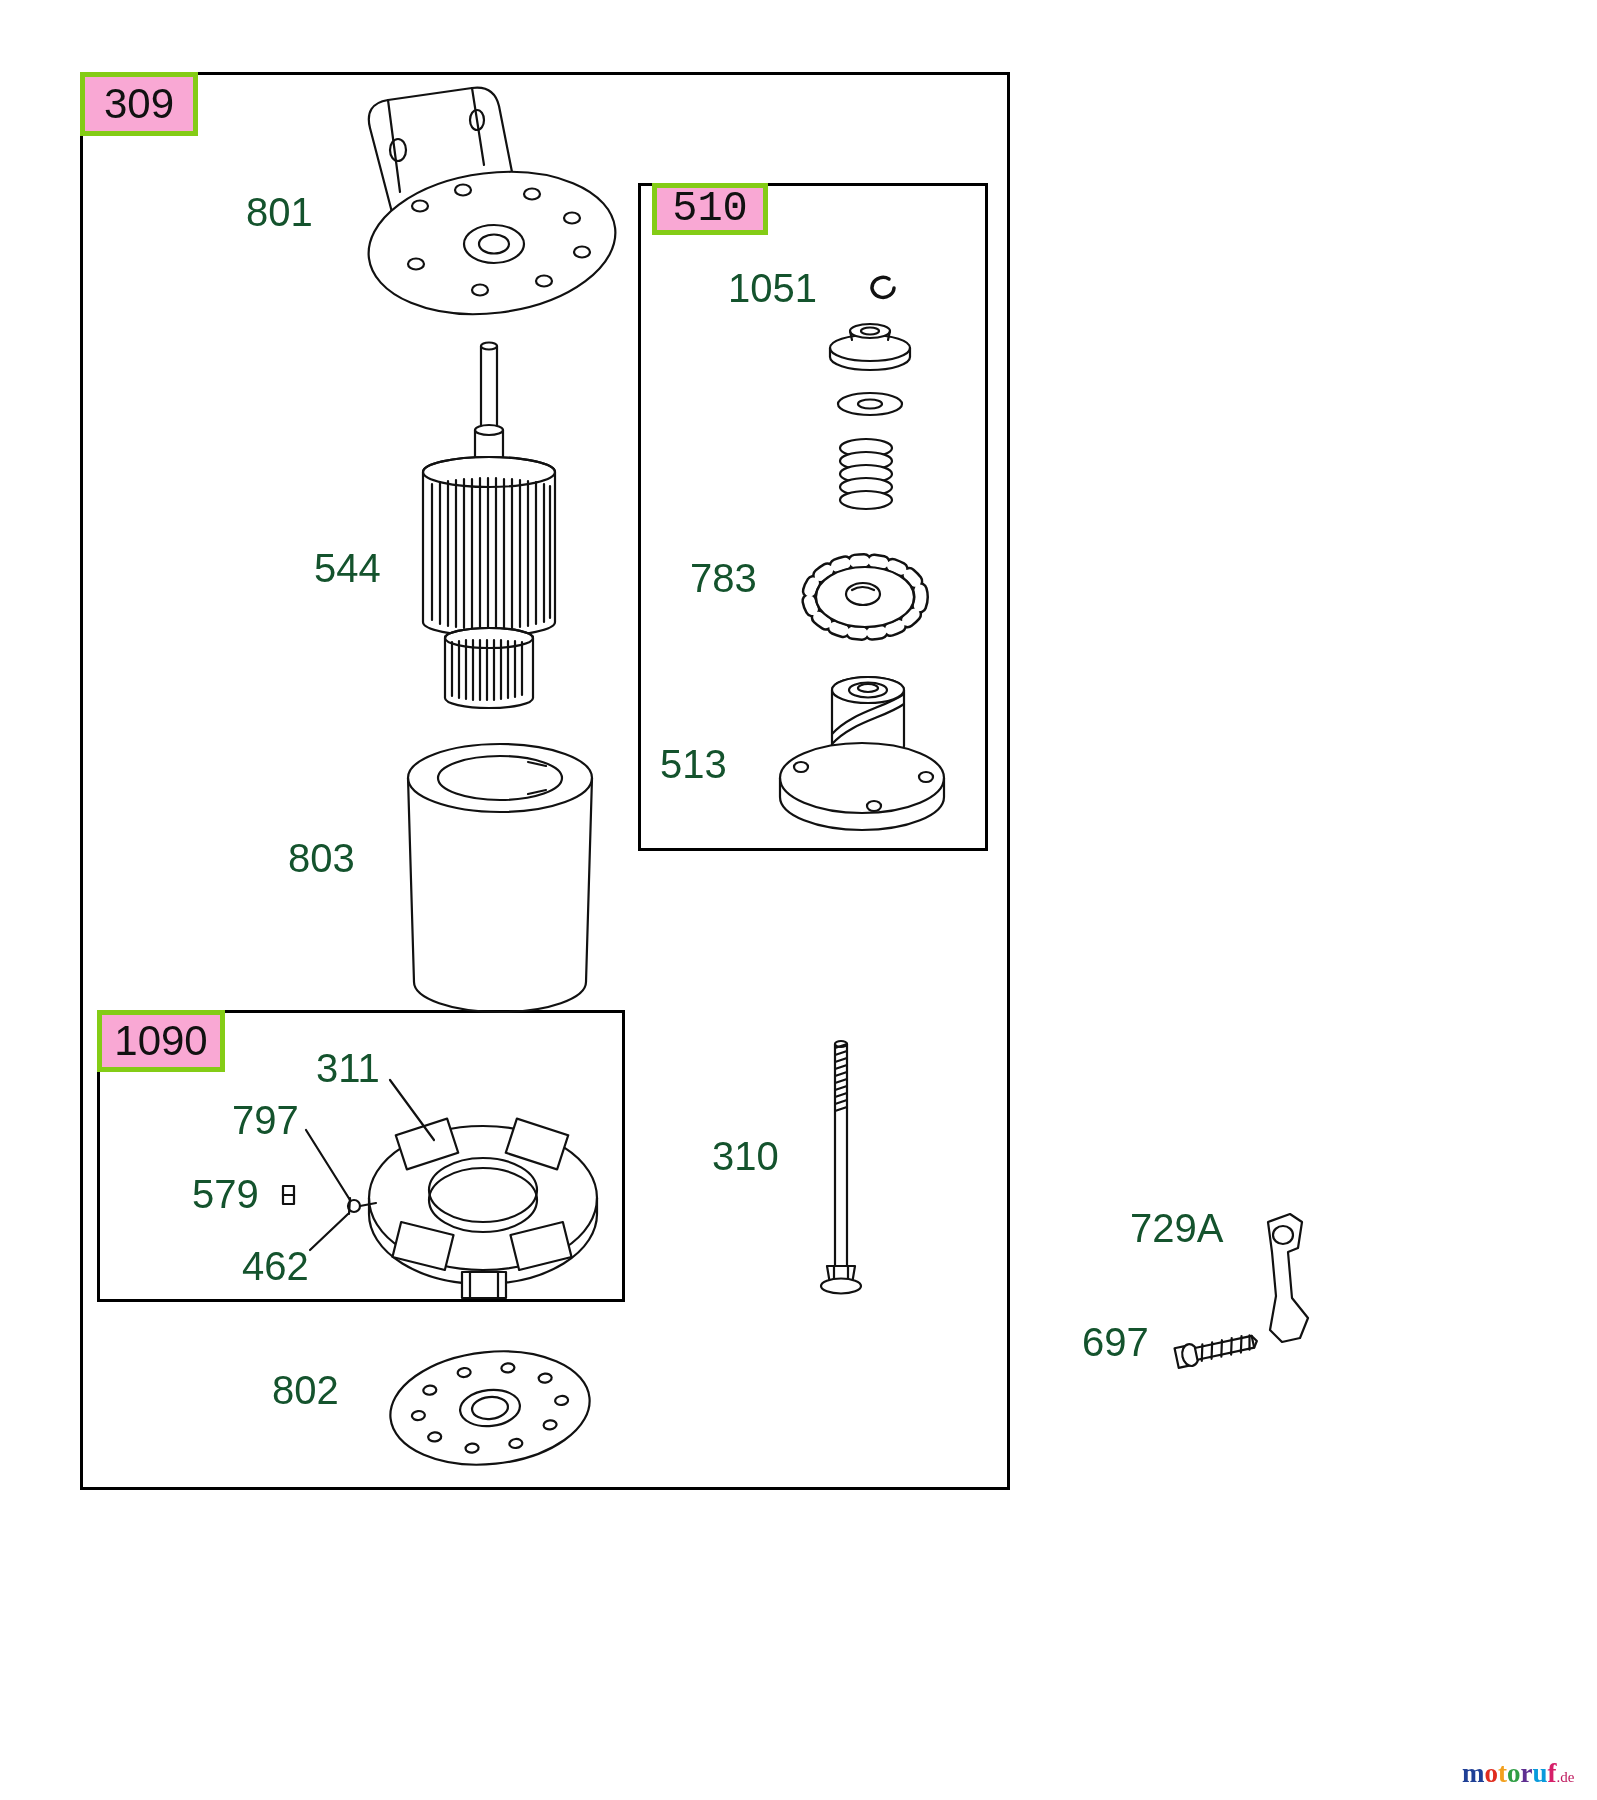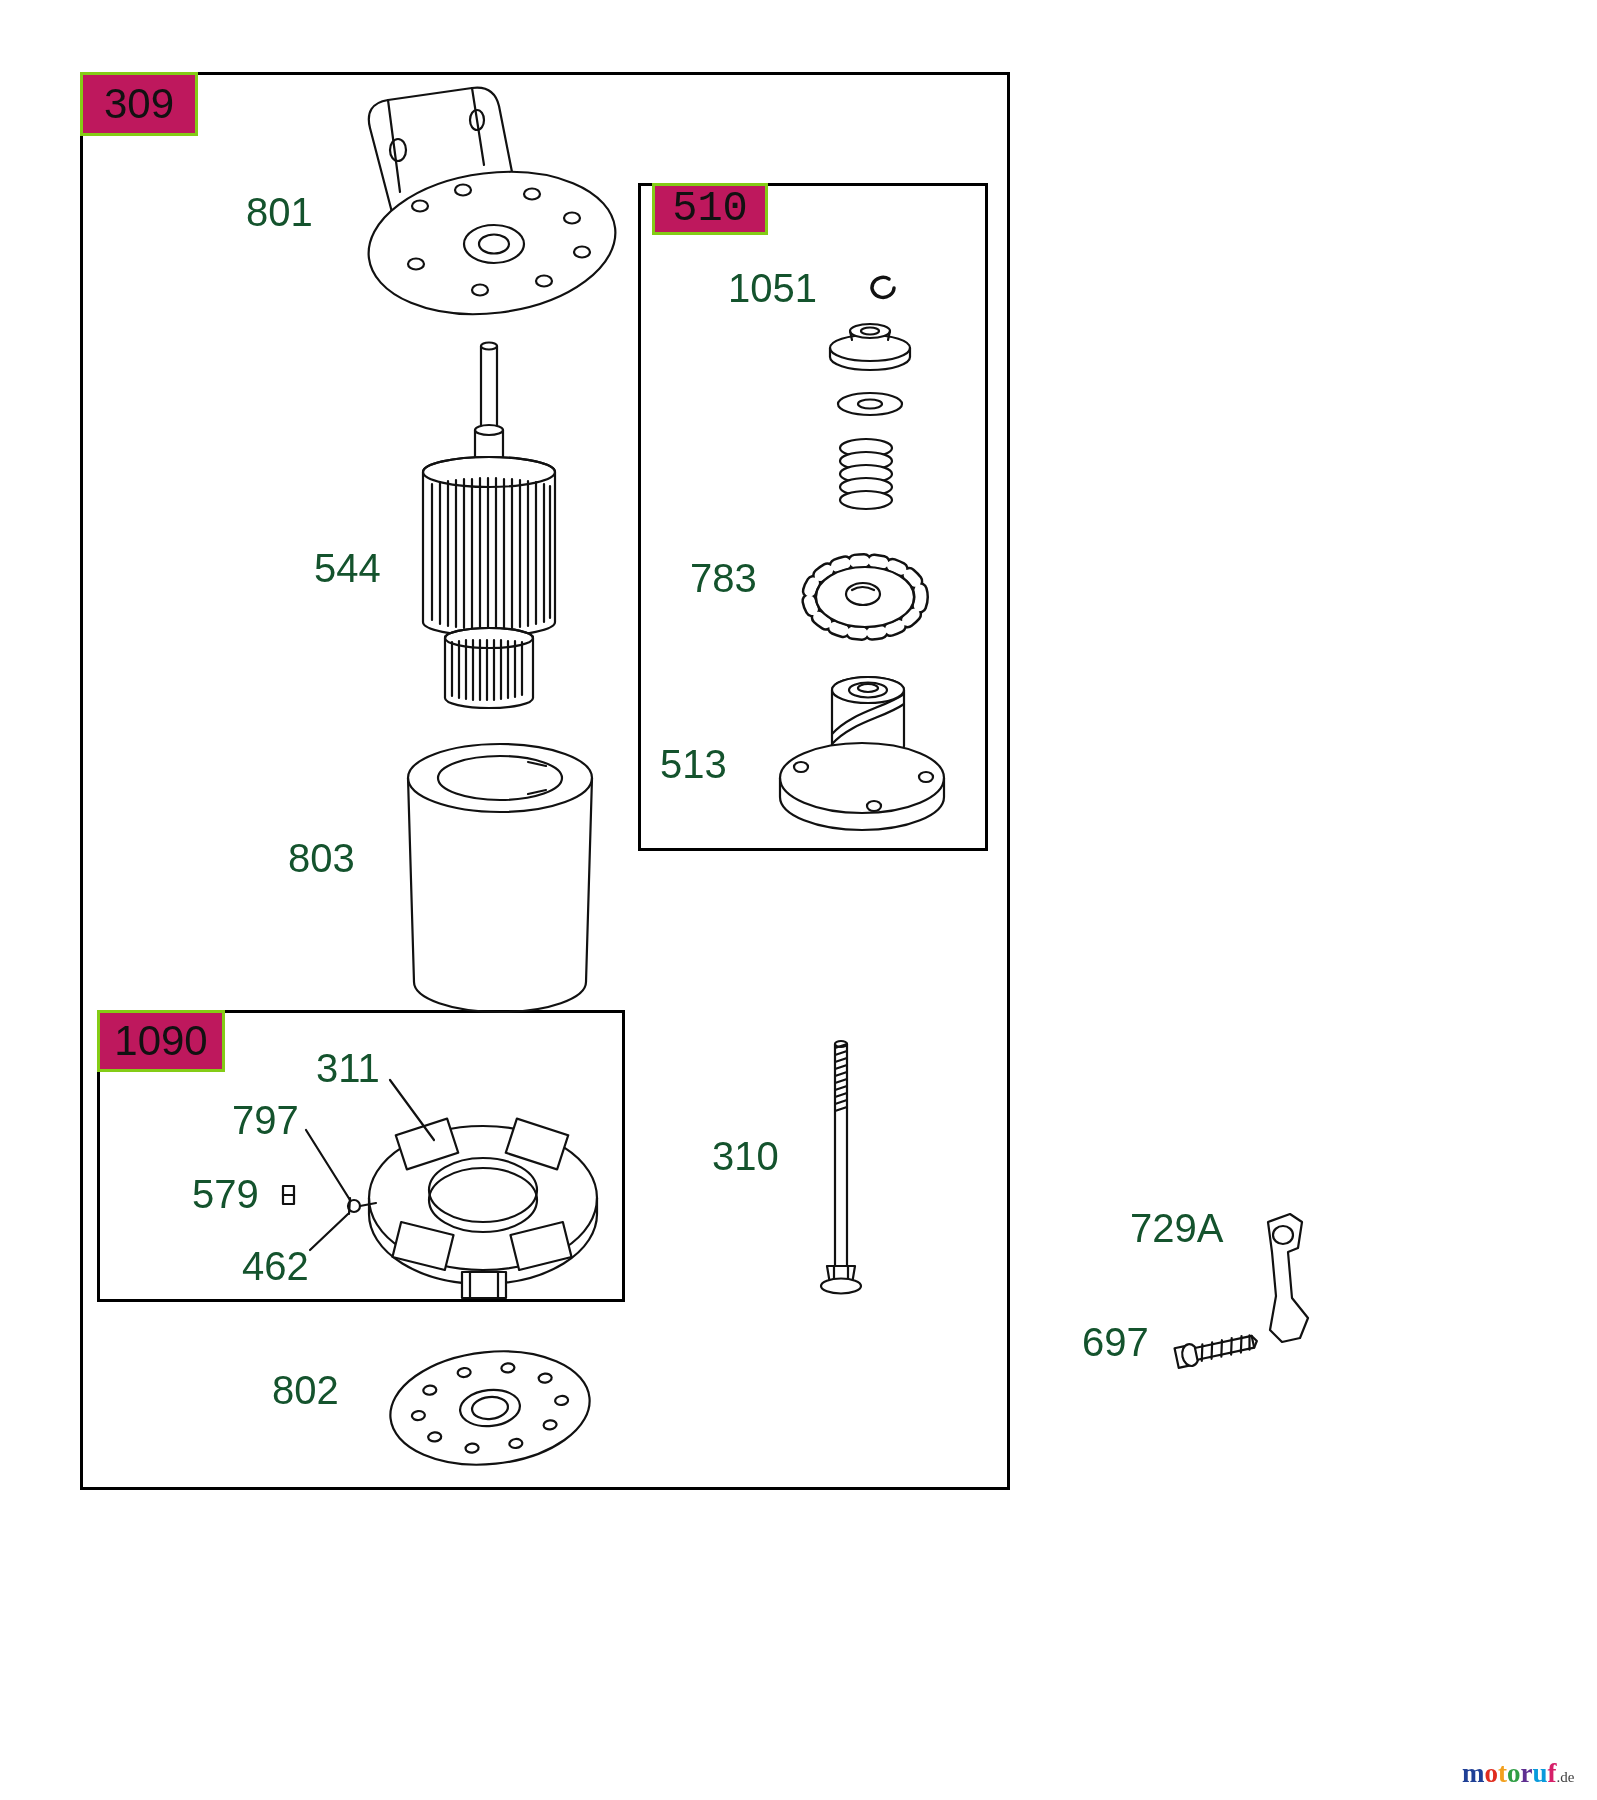--- a/index.html
+++ b/index.html
@@ -1,19 +1,19 @@
 <!DOCTYPE html>
 <html><head>
 <meta charset="utf-8">
 <style>
   html,body{margin:0;padding:0;background:#fff;}
   #canvas{position:relative;width:1597px;height:1800px;background:#fff;
           font-family:"Liberation Sans",sans-serif;color:#111;overflow:hidden;}
   .frame{position:absolute;border:3px solid #000;background:transparent;box-sizing:border-box;}
-  .labelbox{position:absolute;border:3px solid #84cc16;background:#be185d;box-sizing:border-box;
+  .labelbox{position:absolute;border:5px solid #84cc16;background:#f9a8d4;box-sizing:border-box;
             display:flex;align-items:center;justify-content:center;font-size:42px;}
   .plabel{position:absolute;font-size:40px;color:#14532d;white-space:nowrap;}
   svg.art{position:absolute;left:0;top:0;pointer-events:none;}
   .s{stroke:#111;stroke-width:2.2;fill:none;stroke-linecap:round;stroke-linejoin:round;}
   .w{fill:#fff;}
   .wm{position:absolute;left:1462px;top:1758px;font-size:27px;font-weight:bold;
       font-family:"Liberation Serif",serif;}
   .wm .de{font-size:15px;font-weight:normal;}
 </style>
 </head>
@@ -181,16 +181,16 @@
   <div class="plabel" style="left:316px;top:1046px;">311</div>
   <div class="plabel" style="left:232px;top:1098px;">797</div>
   <div class="plabel" style="left:192px;top:1172px;">579</div>
   <div class="plabel" style="left:242px;top:1244px;">462</div>
   <div class="plabel" style="left:712px;top:1134px;">310</div>
   <div class="plabel" style="left:1130px;top:1206px;">729A</div>
   <div class="plabel" style="left:1082px;top:1320px;">697</div>
   <div class="plabel" style="left:272px;top:1368px;text-align:right;">802</div>
 
   <div class="wm">
-    <span style="color: rgb(31, 64, 150);">m</span><span style="color: rgb(224, 44, 30);">o</span><span style="color: rgb(242, 160, 30);">t</span><span style="color: rgb(47, 158, 68);">o</span><span style="color: rgb(95, 47, 145);">r</span><span style="color: rgb(10, 155, 220);">u</span><span style="color: rgb(214, 31, 105);">f</span><span class="de" style="color: #404040; text-align: right;">.de</span>
+    <span style="color: rgb(31, 64, 150);">m</span><span style="color: rgb(224, 44, 30);">o</span><span style="color: rgb(242, 160, 30);">t</span><span style="color: rgb(47, 158, 68);">o</span><span style="color: rgb(95, 47, 145);">r</span><span style="color: rgb(10, 155, 220);">u</span><span style="color: rgb(214, 31, 105);">f</span><span class="de" style="color: #be185d; text-align: right;">.de</span>
   </div>
 
 </div>
 
 </body></html>

